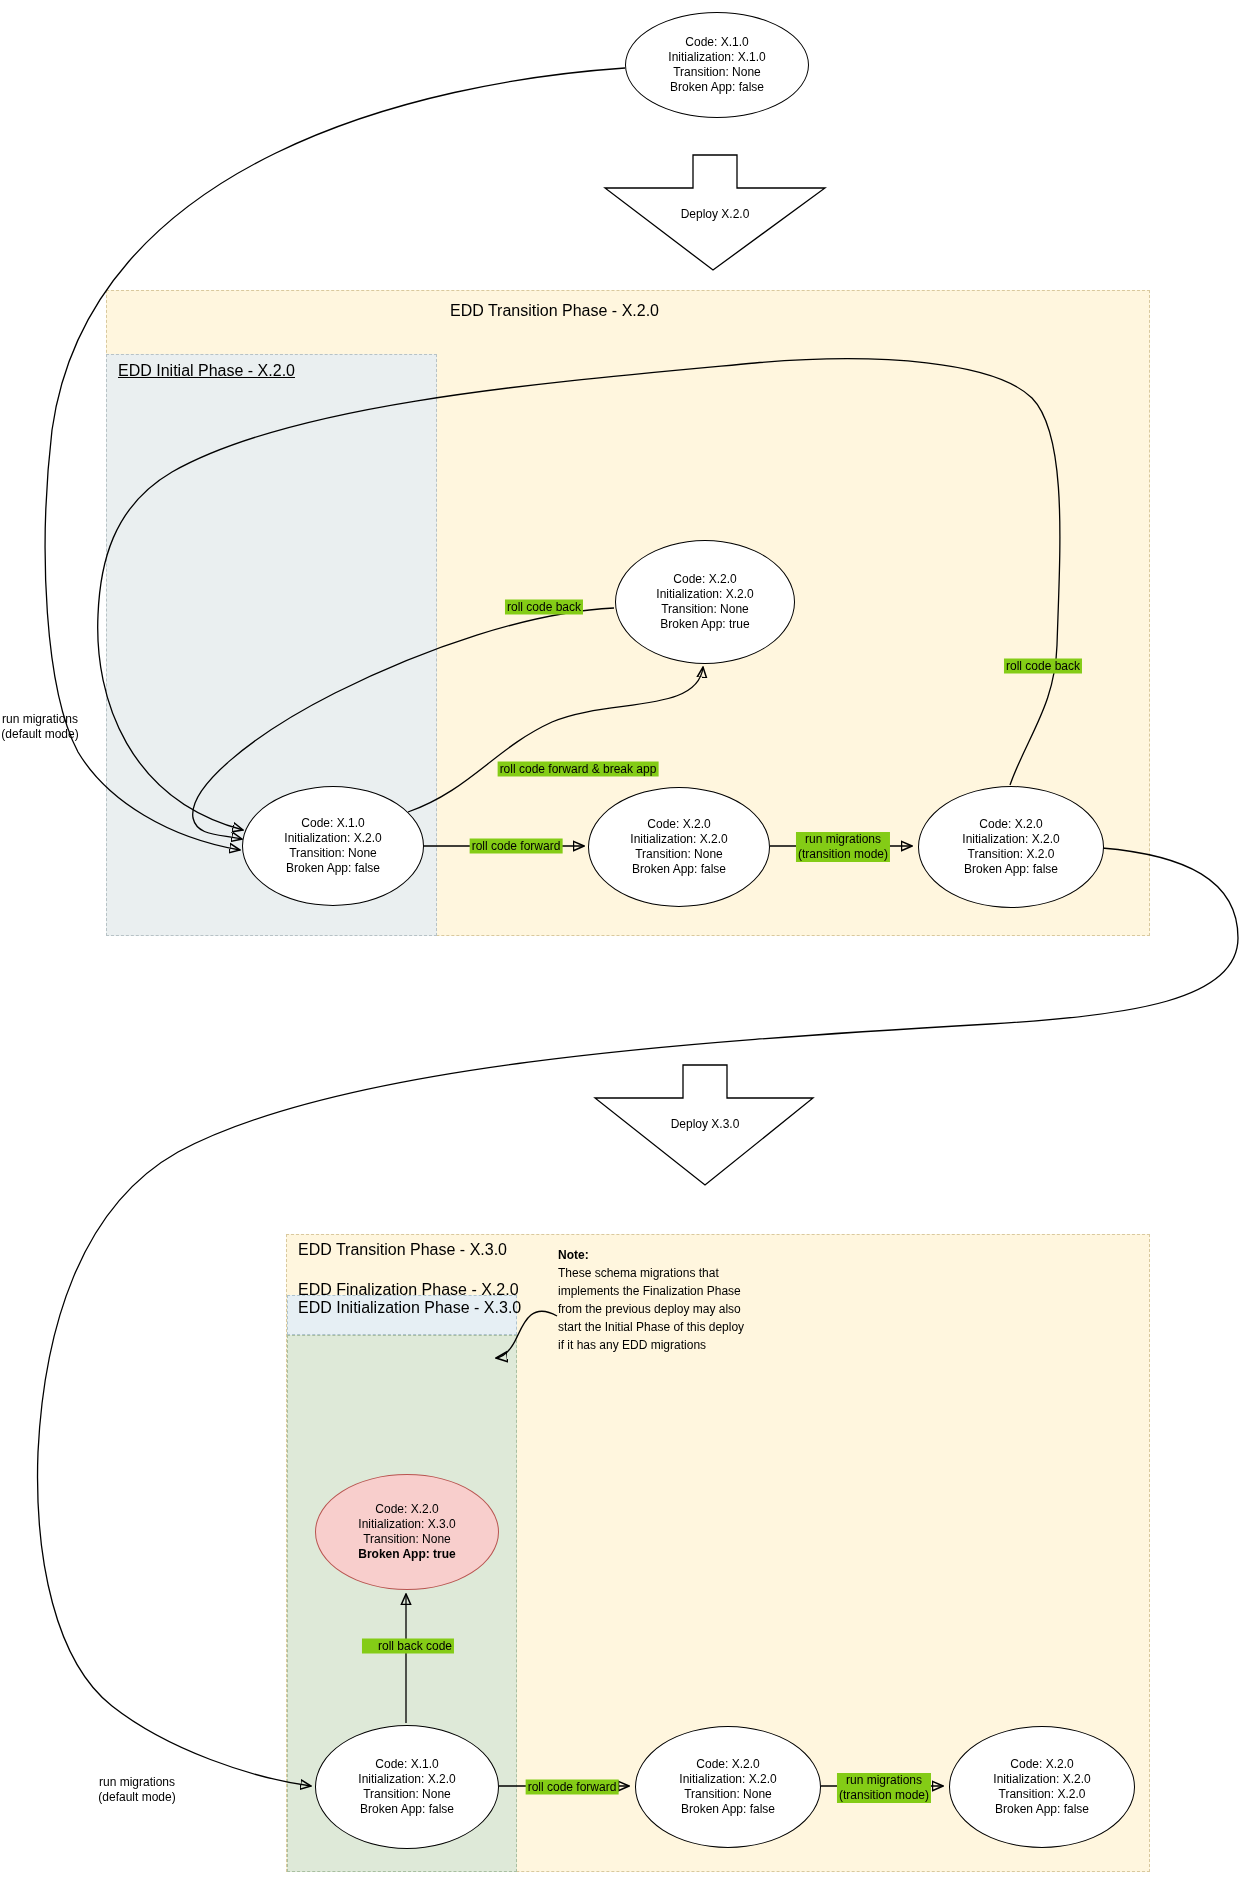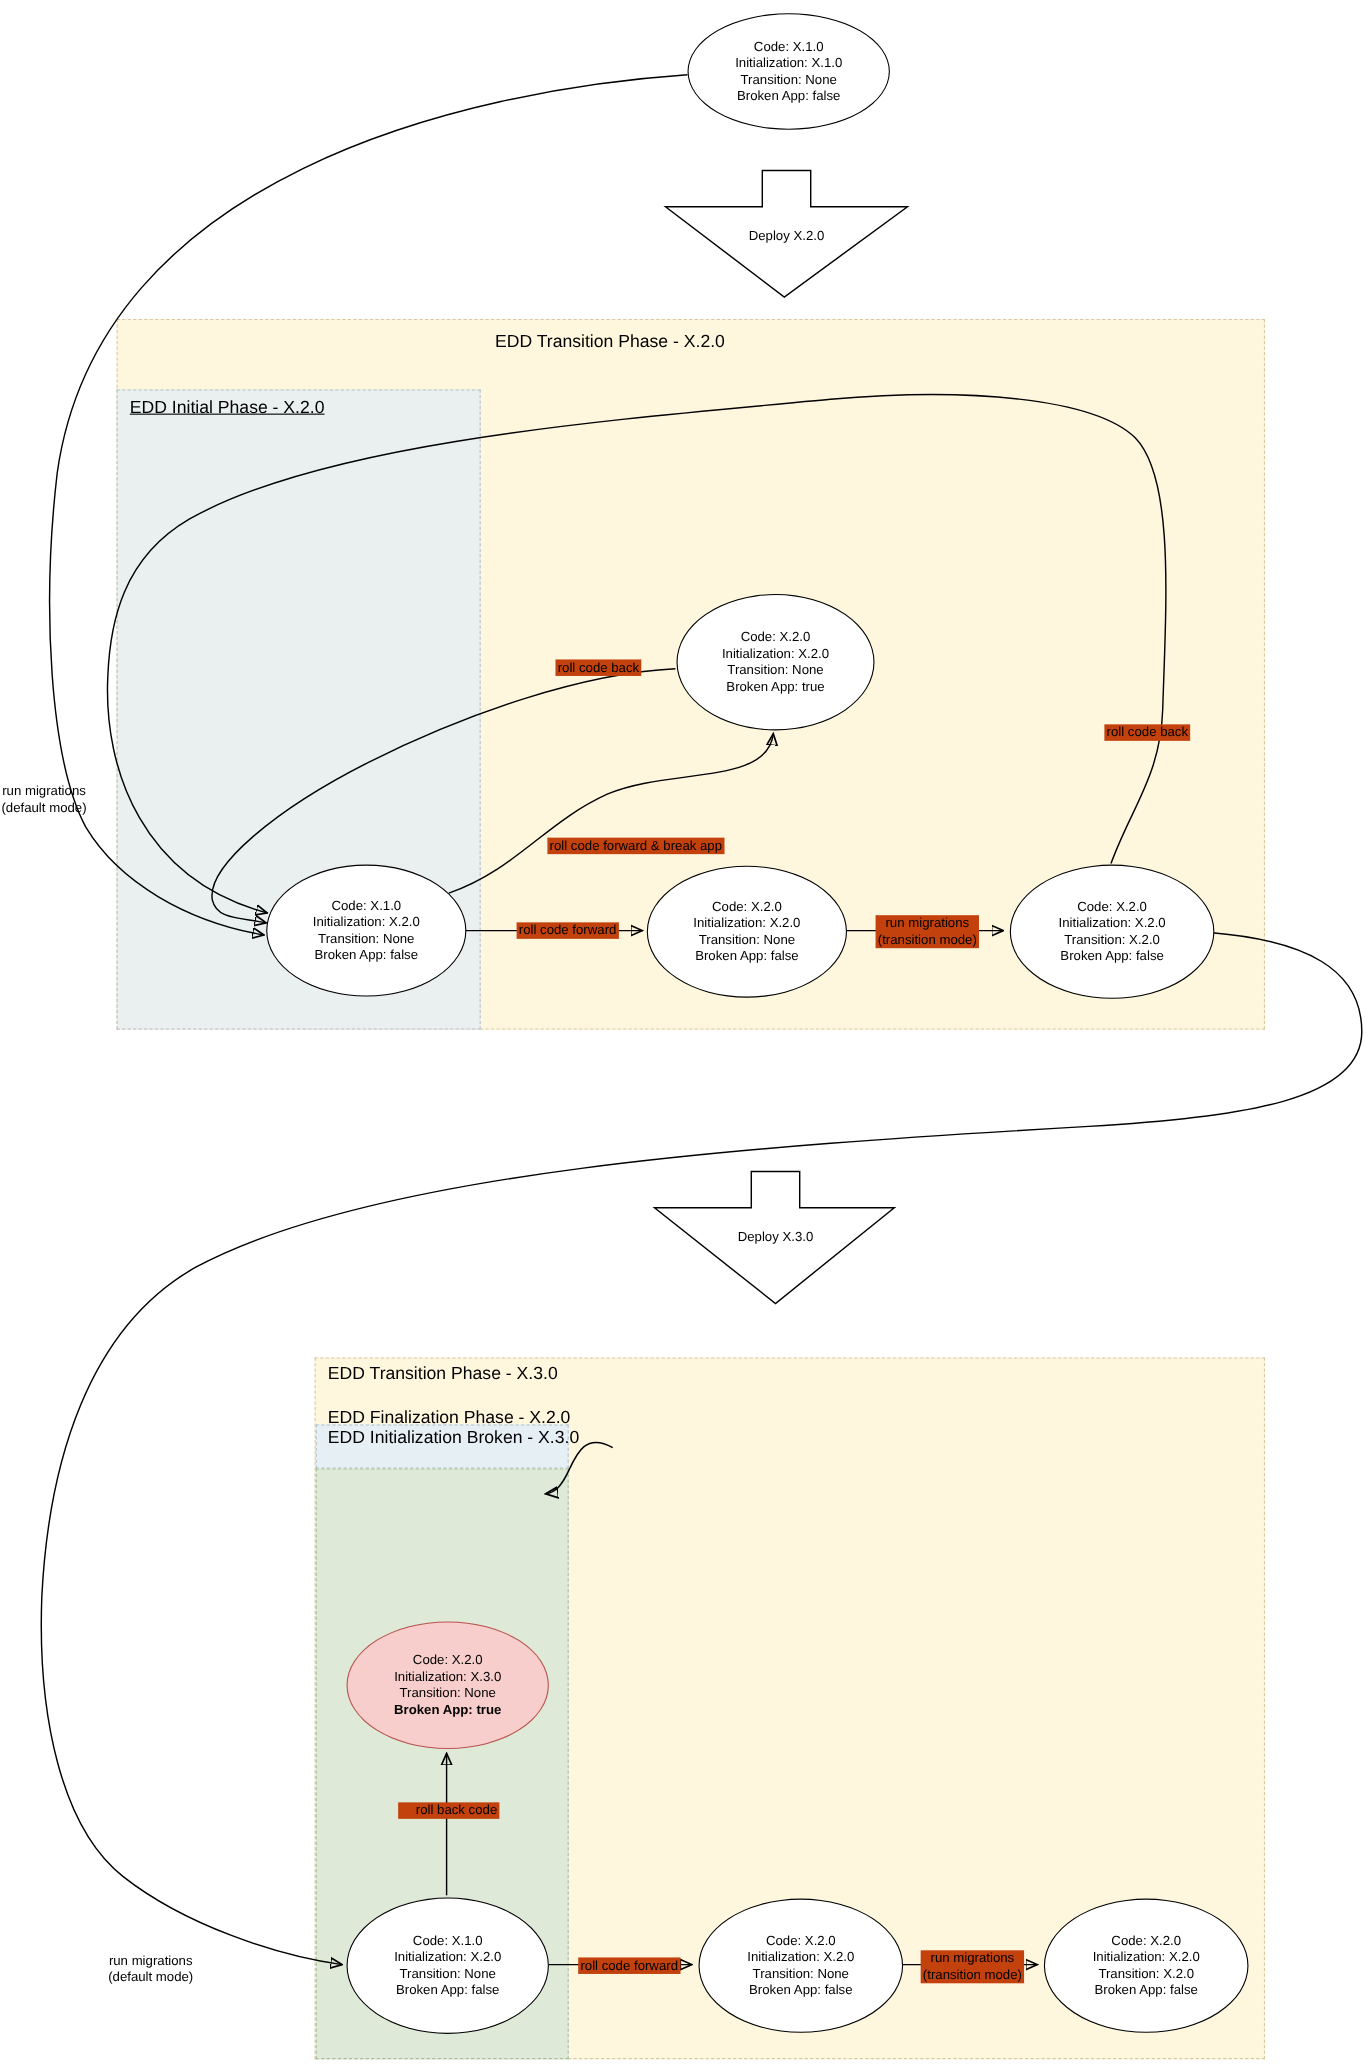--- a/index.html
+++ b/index.html
@@ -18,21 +18,21 @@
   #edges polygon.deploy{fill:#fff;stroke:#000;stroke-width:1.3;}
   #edges path.note-arrow{stroke-width:1.4;}
 
   .node{position:absolute;border:1px solid #000;border-radius:50%;background:#fff;
         display:flex;flex-direction:column;align-items:center;justify-content:center;
         text-align:center;font-size:12px;line-height:15px;z-index:3;}
   .node.broken{background:var(--red-fill);border-color:var(--red-border);}
   .node span{display:block;white-space:nowrap;}
   .node span.bold{font-weight:bold;}
 
-  .edge-label{position:absolute;transform:translate(-50%,-50%);background:#c2410c;
+  .edge-label{position:absolute;transform:translate(-50%,-50%);background:#84cc16;
               font-size:12px;line-height:15px;white-space:nowrap;text-align:center;
               padding:0 2px;z-index:4;}
   .edge-label.plain{background:transparent;}
   .deploy-label{position:absolute;transform:translate(-50%,-50%);font-size:12px;
                 white-space:nowrap;z-index:4;}
 
   #note{position:absolute;left:558px;top:1246px;width:230px;font-size:12px;
         line-height:18px;z-index:4;}
   #note .heading{font-weight:bold;}
 </style>
@@ -43,21 +43,21 @@
 
   <div class="phase-box box-yellow" style="left:106px;top:290px;width:1044px;height:646px;"></div>
   <div class="phase-box box-gray" style="left:106px;top:354px;width:331px;height:582px;"></div>
   <div class="phase-box box-yellow" style="left:286px;top:1234px;width:864px;height:638px;"></div>
   <div class="phase-box box-blue" style="left:287px;top:1295px;width:230px;height:40px;"></div>
   <div class="phase-box box-green" style="left:287px;top:1335px;width:230px;height:537px;"></div>
 
   <div class="phase-title" style="left:450px;top:302px;">EDD Transition Phase - X.2.0</div>
   <div class="phase-title" style="left:118px;top:362px;text-decoration:underline;">EDD Initial Phase - X.2.0</div>
   <div class="phase-title" style="left:298px;top:1241px;text-align:center;">EDD Transition Phase - X.3.0</div>
-  <div class="phase-title" style="left:298px;top:1299px;">EDD Initialization Broken - X.3.0</div>
+  <div class="phase-title" style="left:298px;top:1299px;">EDD Initialization Phase - X.3.0</div>
   <div class="phase-title" style="left:298px;top:1281px;">EDD Finalization Phase - X.2.0</div>
 
   <svg id="edges" width="1241" height="1881" viewBox="0 0 1241 1881">
     <defs>
       <marker id="arr" viewBox="0 0 10 10" refX="9" refY="5" markerWidth="9" markerHeight="9" orient="auto-start-reverse">
         <path d="M0,1 L9,5 L0,9 Z" fill="#000"></path>
       </marker>
     </defs>
 
     <polygon class="deploy" points="693,155 737,155 737,188 825,188 713,270 605,188 693,188"></polygon>
@@ -160,14 +160,22 @@
     <span>run migrations</span><br>
     <span>(default mode)</span>
   </div>
   <div class="edge-label" style="left:408px;top:1646px;padding-left:16px;">roll back code</div>
   <div class="edge-label" style="left:572px;top:1787px;">roll code forward</div>
   <div class="edge-label" style="left:884px;top:1788px;">
     <span>run migrations</span><br>
     <span>(transition mode)</span>
   </div>
 
+  <div id="note">
+    <div class="heading">Note:</div>
+    <div>These schema migrations that</div>
+    <div>implements the Finalization Phase</div>
+    <div>from the previous deploy may also</div>
+    <div>start the Initial Phase of this deploy</div>
+    <div>if it has any EDD migrations</div>
+  </div>
 
 </div>
 
 </body></html>

